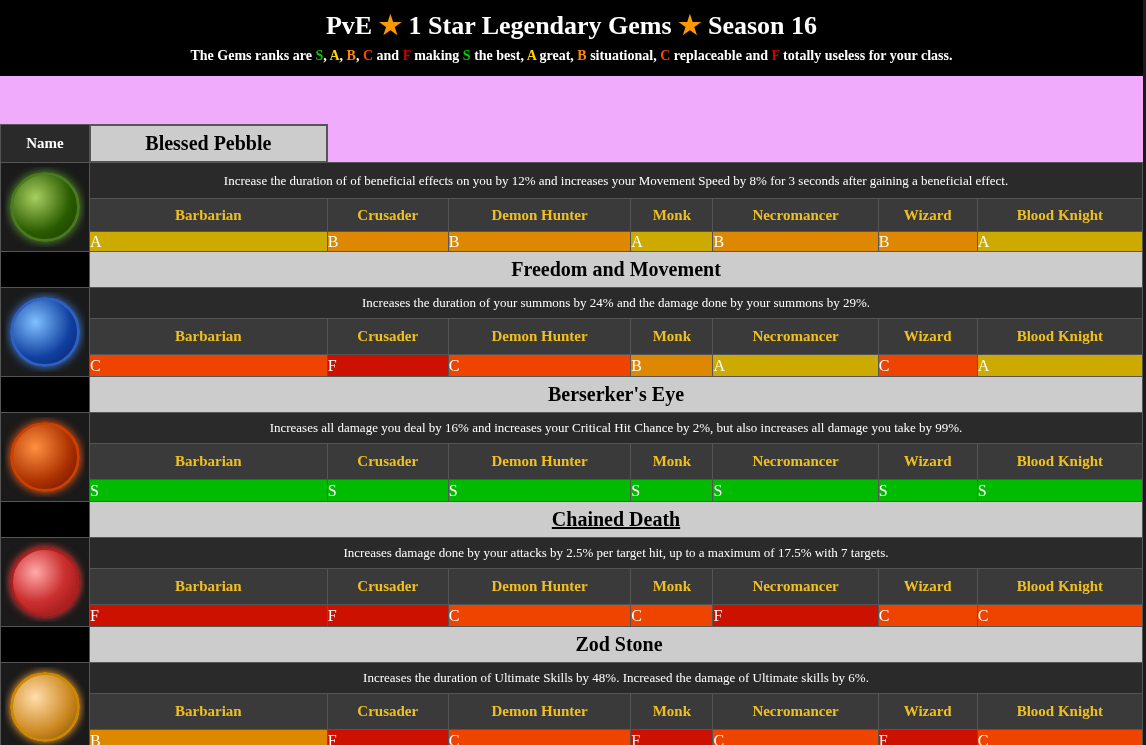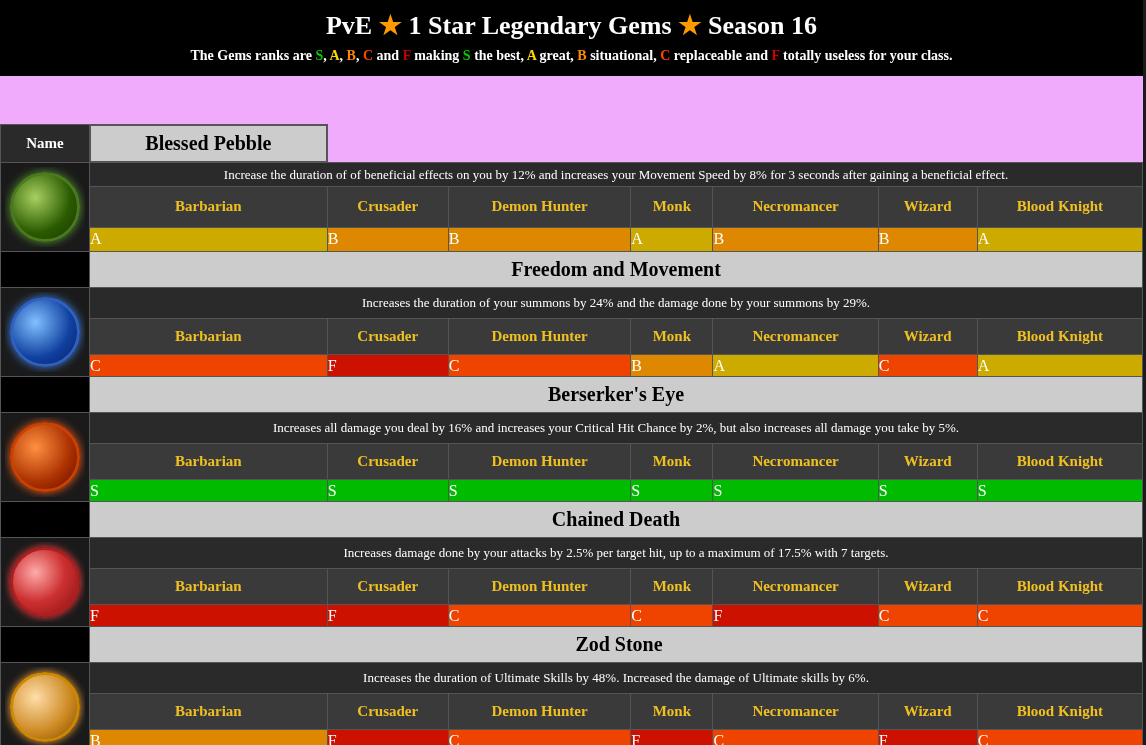--- a/index.html
+++ b/index.html
@@ -161,21 +161,21 @@
             </table>
       </td>
     </tr>
 
     <tr>
       <td class="name-col" rowspan="3" style="border:1px solid #555; background:#1a1a1a; vertical-align:middle; text-align:center; padding:4px;">
         <div class="gem-image" style="margin:auto;">
           <div class="gem-blessed-pebble"></div>
         </div>
       </td>
-      <td colspan="7" class="gem-desc-row" style="border:1px solid #555; background:#2a2a2a; text-align:center; color:#fff; font-size:13px; padding:1px 10px;">Increase the duration of of beneficial effects on you by 12% and increases your Movement Speed by 8% for 3 seconds after gaining a beneficial effect.</td>
+      <td colspan="7" class="gem-desc-row" style="border:1px solid #555; background:#2a2a2a; text-align:center; color:#fff; font-size:13px; padding:9px 10px;">Increase the duration of of beneficial effects on you by 12% and increases your Movement Speed by 8% for 3 seconds after gaining a beneficial effect.</td>
     </tr>
     <tr>
       <td class="class-header-row" style="border:1px solid #555; background:#3a3a3a; text-align:center; color:#f0c020; font-size:15px; font-weight:bold; padding:7px 4px;">Barbarian</td>
       <td class="class-header-row" style="border:1px solid #555; background:#3a3a3a; text-align:center; color:#f0c020; font-size:15px; font-weight:bold; padding:7px 4px;">Crusader</td>
       <td class="class-header-row" style="border:1px solid #555; background:#3a3a3a; text-align:center; color:#f0c020; font-size:15px; font-weight:bold; padding:7px 4px;">Demon Hunter</td>
       <td class="class-header-row" style="border:1px solid #555; background:#3a3a3a; text-align:center; color:#f0c020; font-size:15px; font-weight:bold; padding:7px 4px;">Monk</td>
       <td class="class-header-row" style="border:1px solid #555; background:#3a3a3a; text-align:center; color:#f0c020; font-size:15px; font-weight:bold; padding:7px 4px;">Necromancer</td>
       <td class="class-header-row" style="border:1px solid #555; background:#3a3a3a; text-align:center; color:#f0c020; font-size:15px; font-weight:bold; padding:7px 4px;">Wizard</td>
       <td class="class-header-row" style="border:1px solid #555; background:#3a3a3a; text-align:center; color:#f0c020; font-size:15px; font-weight:bold; padding:7px 4px;">Blood Knight</td>
     </tr>
@@ -223,21 +223,21 @@
     <tr>
       <td style="background:#000; border:1px solid #555; height:8px;"></td>
       <td colspan="7" class="gem-title-cell" style="border:1px solid #555;">Berserker's Eye</td>
     </tr>
     <tr>
       <td class="name-col" rowspan="3" style="border:1px solid #555; background:#1a1a1a; vertical-align:middle; text-align:center; padding:4px;">
         <div class="gem-image" style="margin:auto;">
           <div class="gem-berserkers-eye"></div>
         </div>
       </td>
-      <td colspan="7" style="border:1px solid #555; background:#2a2a2a; text-align:center; color:#fff; font-size:13px; padding:5px 10px;">Increases all damage you deal by 16% and increases your Critical Hit Chance by 2%, but also increases all damage you take by 5%.</td>
+      <td colspan="7" style="border:1px solid #555; background:#2a2a2a; text-align:center; color:#fff; font-size:13px; padding:5px 10px;">Increases all damage you deal by 16% and increases your Critical Hit Chance by 2%, but also increases all damage you take by 99%.</td>
     </tr>
     <tr>
       <td style="border:1px solid #555; background:#3a3a3a; text-align:center; color:#f0c020; font-size:15px; font-weight:bold; padding:7px 4px;">Barbarian</td>
       <td style="border:1px solid #555; background:#3a3a3a; text-align:center; color:#f0c020; font-size:15px; font-weight:bold; padding:7px 4px;">Crusader</td>
       <td style="border:1px solid #555; background:#3a3a3a; text-align:center; color:#f0c020; font-size:15px; font-weight:bold; padding:7px 4px;">Demon Hunter</td>
       <td style="border:1px solid #555; background:#3a3a3a; text-align:center; color:#f0c020; font-size:15px; font-weight:bold; padding:7px 4px;">Monk</td>
       <td style="border:1px solid #555; background:#3a3a3a; text-align:center; color:#f0c020; font-size:15px; font-weight:bold; padding:7px 4px;">Necromancer</td>
       <td style="border:1px solid #555; background:#3a3a3a; text-align:center; color:#f0c020; font-size:15px; font-weight:bold; padding:7px 4px;">Wizard</td>
       <td style="border:1px solid #555; background:#3a3a3a; text-align:center; color:#f0c020; font-size:15px; font-weight:bold; padding:7px 4px;">Blood Knight</td>
     </tr>
@@ -246,21 +246,21 @@
       <td class="rank-row rank-S">S</td>
       <td class="rank-row rank-S">S</td>
       <td class="rank-row rank-S">S</td>
       <td class="rank-row rank-S">S</td>
       <td class="rank-row rank-S">S</td>
       <td class="rank-row rank-S">S</td>
     </tr>
 
     <tr>
       <td style="background:#000; border:1px solid #555; height:8px;"></td>
-      <td colspan="7" class="gem-title-cell" style="border:1px solid #555;">Chained Death</td>
+      <td colspan="7" class="gem-title-cell" style="border:1px solid #555;text-decoration:underline;">Chained Death</td>
     </tr>
     <tr>
       <td class="name-col" rowspan="3" style="border:1px solid #555; background:#1a1a1a; vertical-align:middle; text-align:center; padding:4px;">
         <div class="gem-image" style="margin:auto;">
           <div class="gem-chained-death"></div>
         </div>
       </td>
       <td colspan="7" style="border:1px solid #555; background:#2a2a2a; text-align:center; color:#fff; font-size:13px; padding:5px 10px;">Increases damage done by your attacks by 2.5% per target hit, up to a maximum of 17.5% with 7 targets.</td>
     </tr>
     <tr>

